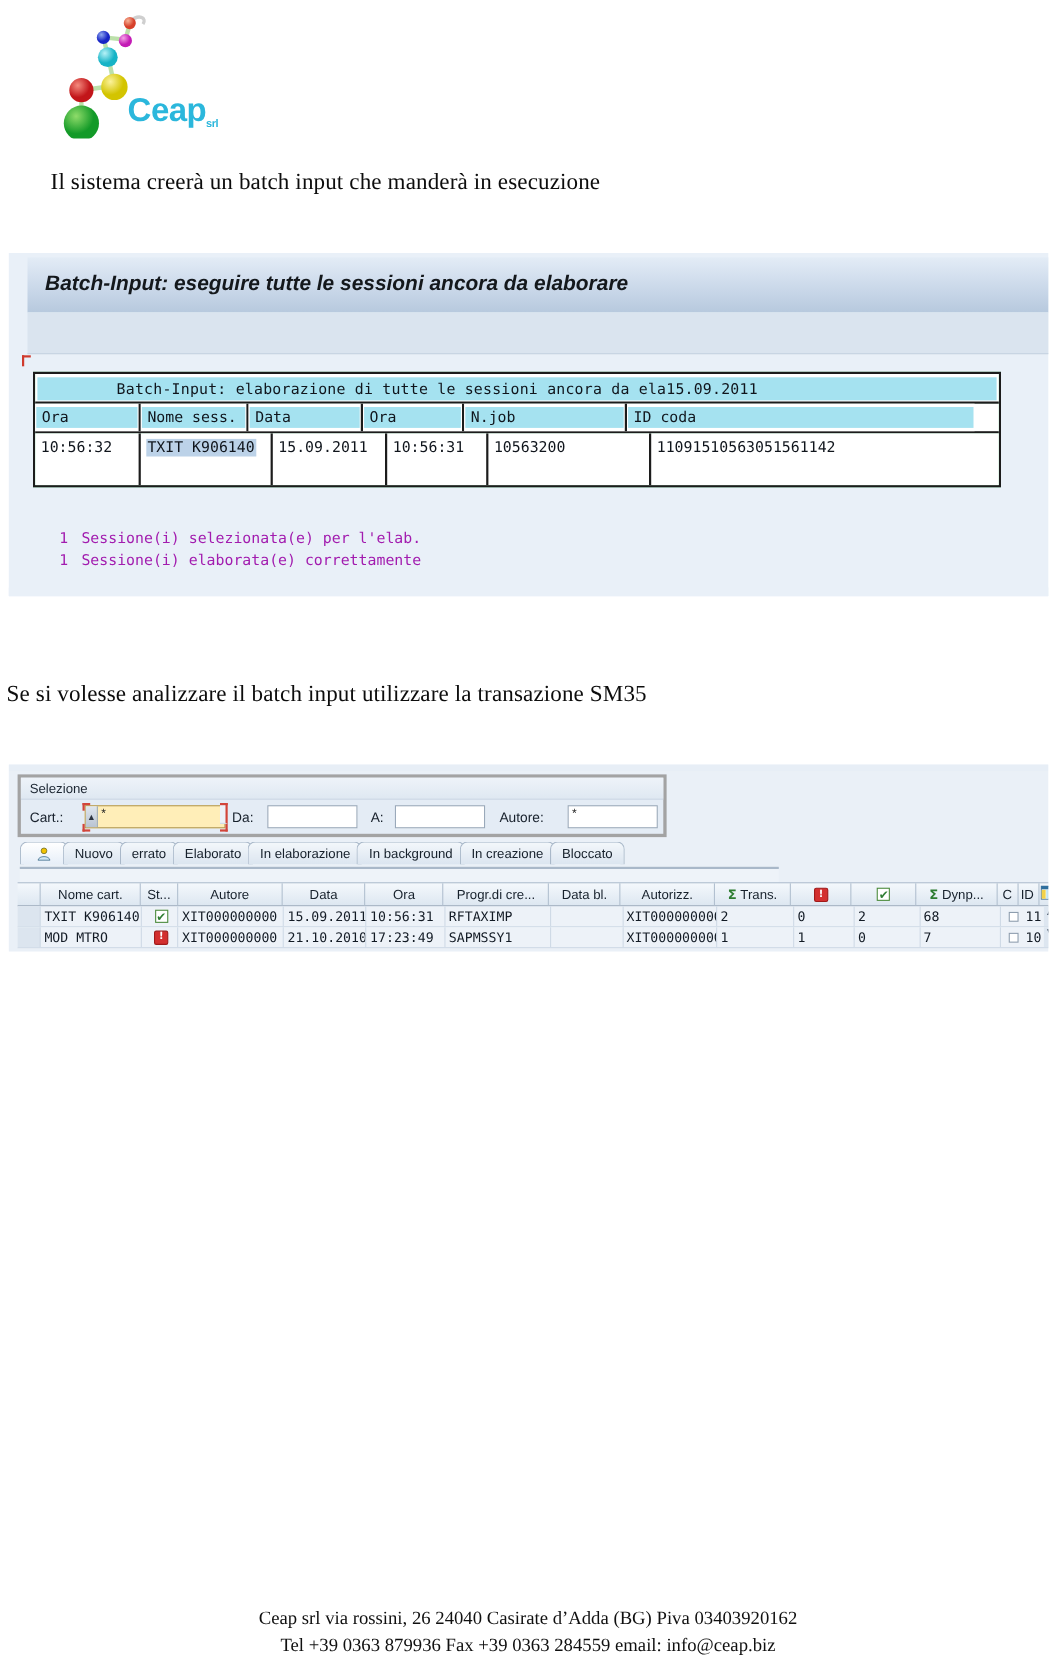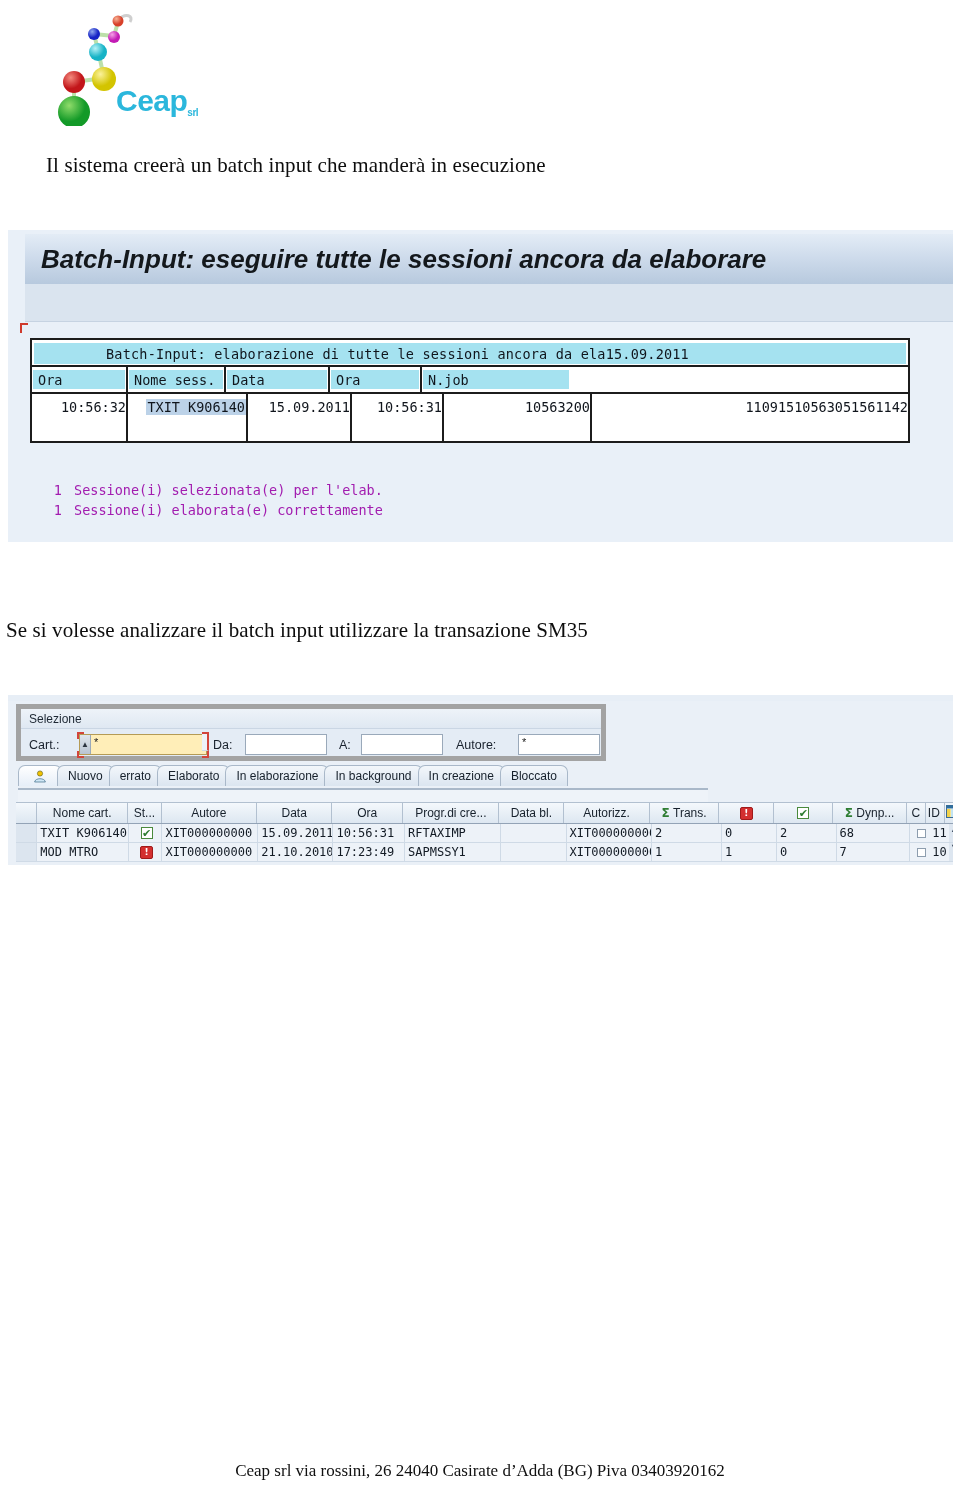--- a/index.html
+++ b/index.html
@@ -36,36 +36,36 @@
     font-family:"DejaVu Sans Mono", monospace;
   }
   #shot1 .titlebar {
     position:absolute; left:17px; top:4px; right:0; height:50px;
     background: linear-gradient(180deg,#e3ecf6 0%,#cfdcec 45%,#b7c9de 100%);
     display:flex; align-items:center;
   }
   #shot1 .titlebar .t {
     font-family:"Liberation Sans", sans-serif;
     font-weight:bold; font-style:italic;
-    font-size:26px; color:#14181c;
+    font-size:19px; color:#14181c;
     margin-left:16px; white-space:nowrap;
   }
   #shot1 .subbar {
     position:absolute; left:17px; top:54px; right:0; height:38px;
     background:#dae4ef;
     border-bottom:1px solid #c6d3e2;
   }
   #shot1 .leftnotch {
     position:absolute; left:12px; top:93px; width:8px; height:10px;
     border-left:2px solid #cf3a2d; border-top:2px solid #cf3a2d;
   }
 
   #shot1 .grid {
     position:absolute; left:22px; top:108px; width:880px;
-    border:2px solid #1c1c1c; background:#86efac;text-align:right;
+    border:2px solid #1c1c1c; background:#86efac;
   }
   #shot1 .grid-title {
     height:27px; background:#ffffff; position:relative;
     border-bottom:2px solid #1c1c1c;
   }
   #shot1 .grid-title .inner {
     position:absolute; left:2px; right:2px; top:3px; height:21px;
     background:#a5e2f0; display:flex; align-items:center;
   }
   #shot1 .grid-title .inner span {
@@ -106,21 +106,21 @@
   #shot2 {
     position:absolute; left:8px; top:695px; width:945px; height:170px;
     background:#eaf0f7;
     font-family:"Liberation Sans", sans-serif;
     overflow:hidden;
   }
   #shot2 .toprule { position:absolute; left:0; top:0; width:945px; height:6px; background:#e7eef6;}
 
   #shot2 .selbox {
     position:absolute; left:8px; top:9px; width:590px; height:57px;
-    background:#e4ecf5; border:5px solid #a3a3a3;
+    background:#e4ecf5; border:3px solid #a3a3a3;
   }
   #shot2 .selbox .cap {
     position:absolute; left:8px; top:3px;
     font-size:12px; color:#1d2733;
   }
   #shot2 .selbox .captop {
     position:absolute; left:0; top:0; width:100%; height:20px;
     background:linear-gradient(180deg,#eef3f9,#dfe8f2);
     border-bottom:1px solid #cad6e4;
   }
@@ -296,20 +296,25 @@
       <div class="hc" style="width:92px">
           <i>
             <em>Ora</em>
           </i>
         </div>
       <div class="hc" style="width:148px">
           <i>
             <em>N.job</em>
           </i>
         </div>
+      <div class="hc" style="width:316px">
+          <i>
+            <em>ID coda</em>
+          </i>
+        </div>
     </div>
     <div class="drow">
       <div class="dc" style="width:96px">10:56:32</div>
       <div class="dc sel" style="width:120px"><span>TXIT K906140</span></div>
       <div class="dc" style="width:104px">15.09.2011</div>
       <div class="dc" style="width:92px">10:56:31</div>
       <div class="dc" style="width:148px">10563200</div>
       <div class="dc" style="width:316px">11091510563051561142</div>
     </div>
   </div>
@@ -502,13 +507,14 @@
       <div class="td" style="width:22px;border-right:none;">10</div>
       <div class="scrollcol">
           <span class="arrow-down">▼</span>
         </div>
     </div>
   </div>
 </div>
 
 <div id="footer">
   <div>Ceap srl  via rossini, 26 24040 Casirate d’Adda (BG) Piva 03403920162</div>
+  <div>Tel +39 0363 879936 Fax +39 0363 284559 email: info@ceap.biz</div>
 </div>
 
 </body></html>

